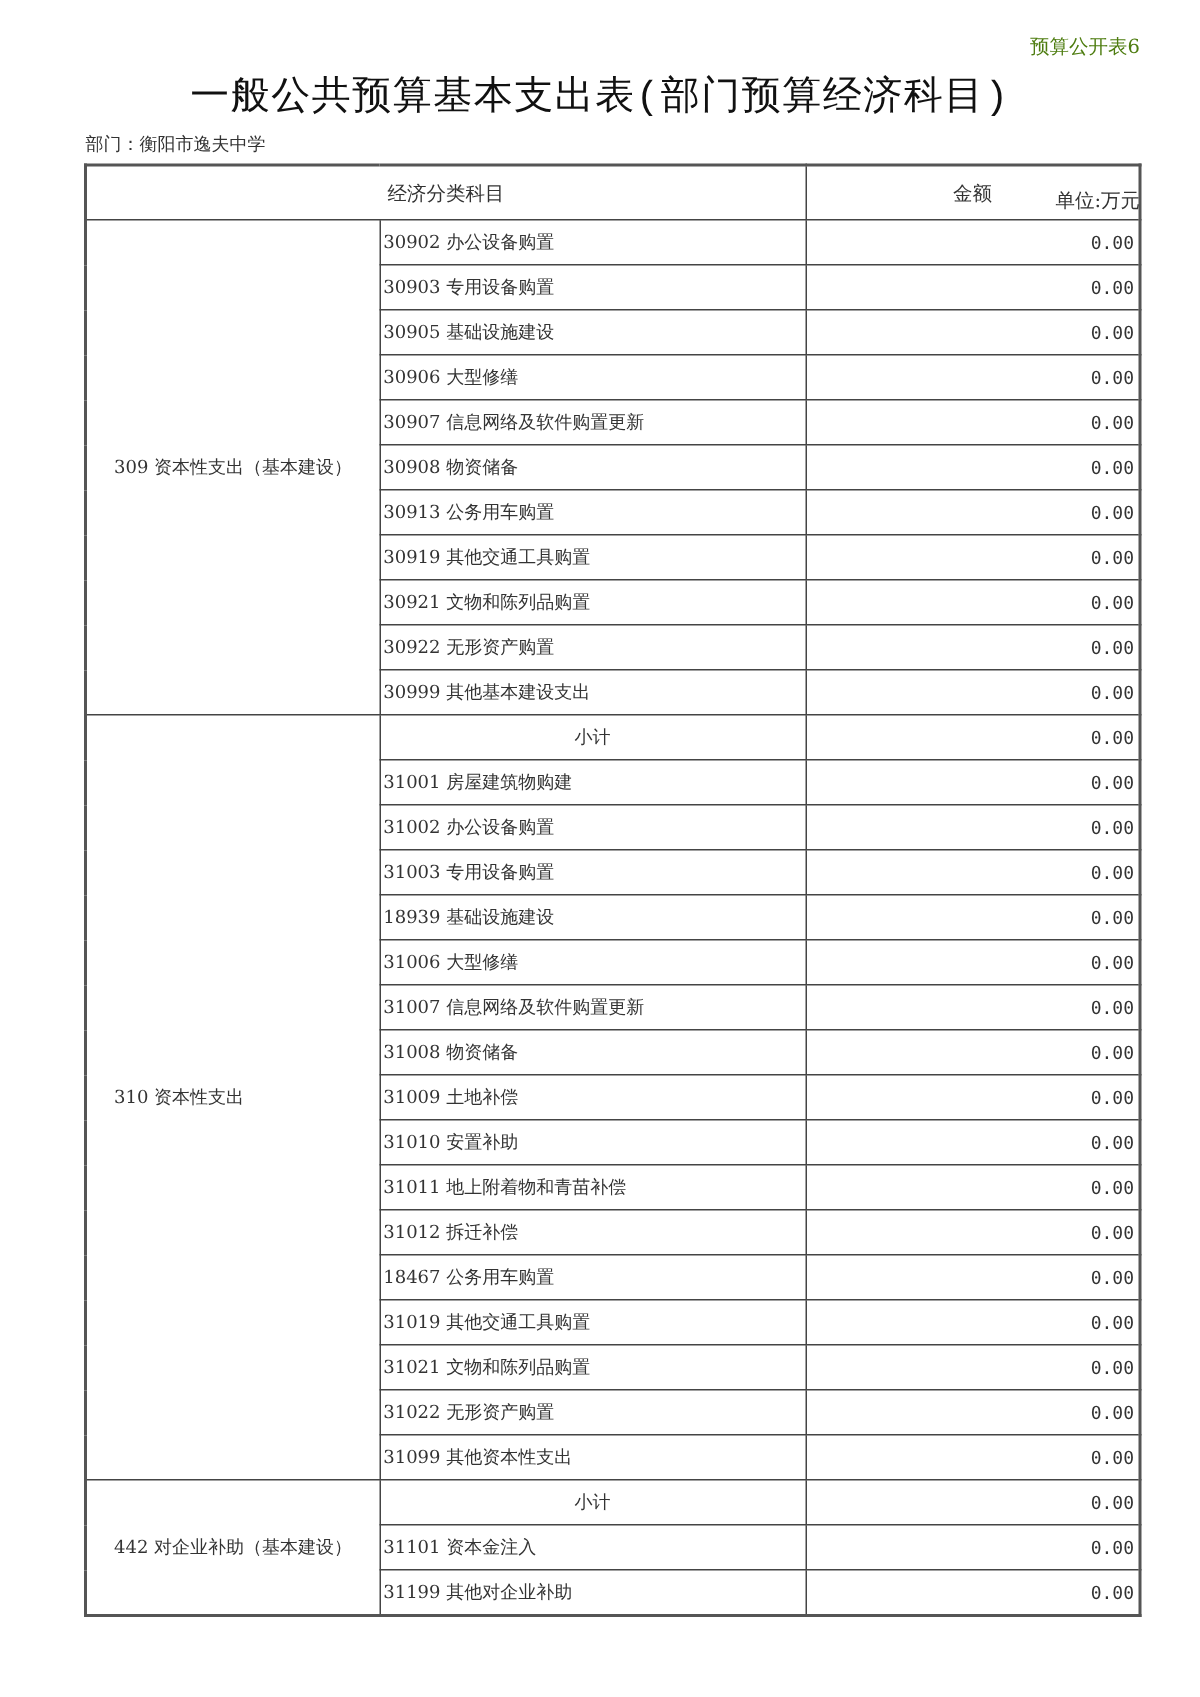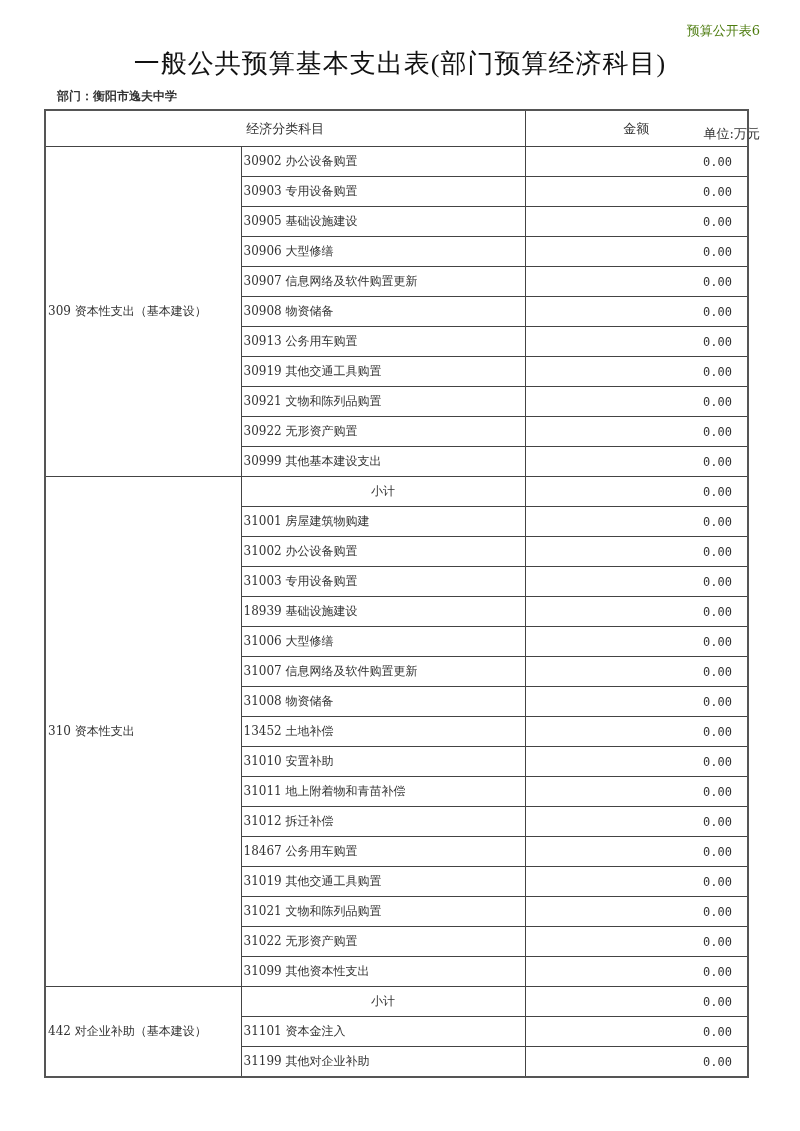--- a/index.html
+++ b/index.html
@@ -1,35 +1,35 @@
 <!DOCTYPE html>
 <html><head>
 <meta charset="utf-8">
 <style>
   html, body { margin: 0; padding: 0; background: #ffffff; }
   body { width: 800px; height: 1131px; position: relative; overflow: hidden;
          font-family: "DejaVu Serif", "Liberation Serif", serif; color: #333; }
   .form-no { position: absolute; top: 22px; right: 40px; font-size: 13px; color: #4d7c0f; }
   .title { position: absolute; top: 46px; left: 0; width: 800px; text-align: center;
-           font-size: 26px; font-family: Liberation Serif, serif;
+           font-size: 26px; font-family: Liberation Mono, monospace;
            color: #111; letter-spacing: 1px; }
-  .dept { position: absolute; top: 88px; left: 57px; font-size: 12px; color: #333; font-weight: bold; }
+  .dept { position: absolute; top: 88px; left: 57px; font-size: 12px; color: #333; }
   .unit { position: absolute; top: 87px; right: 40px; font-size: 13px; color: #333; margin-top: 38px; }
-  table { position: absolute; top: 109px; left: 44px; border-collapse: collapse;
+  table { position: absolute; top: 109px; left: 56px; border-collapse: collapse;
           width: 705px; table-layout: fixed; }
   td, th { border: 1px solid #444; font-size: 12px; font-weight: normal; padding: 0;
            height: 29px; color: #333; }
   th { height: 35px; font-size: 13px; }
   .c1 { width: 196px; }
   .c2 { width: 284px; }
   .c3 { width: 223px; }
-  td.cat { text-align: left; padding-left: 2px; vertical-align: middle; }
+  td.cat { text-align: left; padding-left: 18px; vertical-align: middle; }
   td.item { text-align: left; padding-left: 2px; }
   td.sub { text-align: center; }
-  td.amt { text-align: right; padding-right: 15px; font-family: "DejaVu Sans Mono", "Liberation Mono", monospace; font-size: 12px; margin-left: 36px; }
+  td.amt { text-align: right; padding-right: 3px; font-family: "DejaVu Sans Mono", "Liberation Mono", monospace; font-size: 12px; margin-left: 36px; }
   table { border: 2px solid #555; }
 </style>
 </head>
 <body>
 
 <div class="form-no">预算公开表6</div>
 <div class="title">一般公共预算基本支出表(部门预算经济科目)</div>
 <div class="dept">部门：衡阳市逸夫中学</div>
 <div class="unit">单位:万元</div>
 
@@ -118,21 +118,21 @@
       </tr>
       <tr>
         <td class="item">31007  信息网络及软件购置更新</td>
         <td class="amt">0.00</td>
       </tr>
       <tr>
         <td class="item">31008  物资储备</td>
         <td class="amt">0.00</td>
       </tr>
       <tr>
-        <td class="item">13452  土地补偿</td>
+        <td class="item">31009  土地补偿</td>
         <td class="amt">0.00</td>
       </tr>
       <tr>
         <td class="item">31010  安置补助</td>
         <td class="amt">0.00</td>
       </tr>
       <tr>
         <td class="item">31011  地上附着物和青苗补偿</td>
         <td class="amt">0.00</td>
       </tr>

